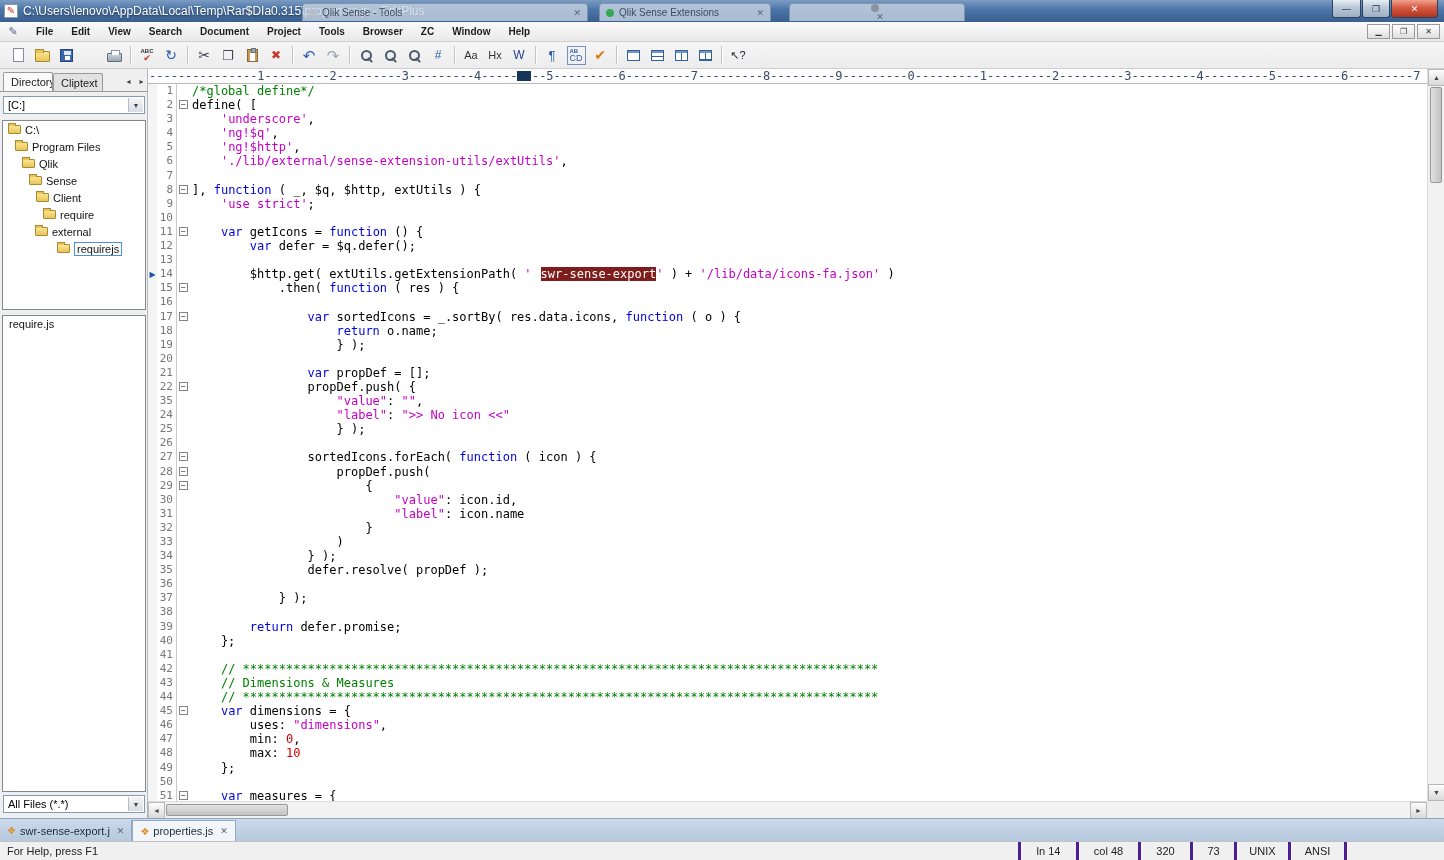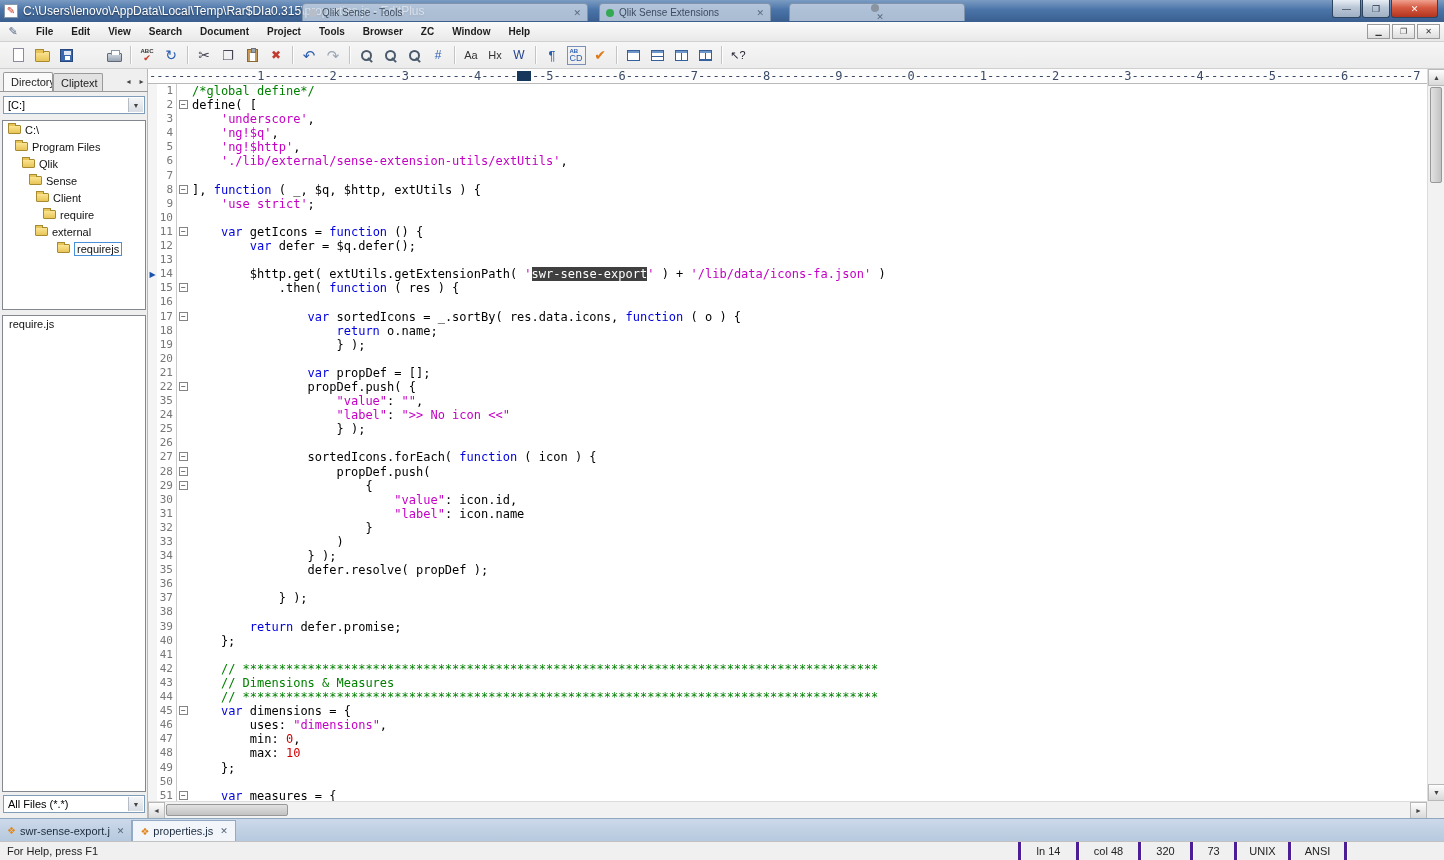--- a/index.html
+++ b/index.html
@@ -120,21 +120,21 @@
     font:11px/14.1px "DejaVu Sans Mono",monospace; color:#777; background:#fff; }
   .ln-fold { width:16px; flex:none; border-left:1px solid #c9c9c9; position:relative; background:#fff; }
   .fold-box { position:absolute; left:2px; top:2px; width:9px; height:9px; border:1px solid #848484;
     background:#fff; font:8px/7px "DejaVu Sans Mono",monospace; text-align:center; color:#333; }
   .code-text { flex:1; font:12px/14.1px "DejaVu Sans Mono",monospace; white-space:pre; overflow:hidden; color:#000; }
   .t-p { color:#000000; }
   .t-k { color:#0000e0; }
   .t-s { color:#c400c4; }
   .t-c { color:#008000; }
   .t-n { color:#d00000; }
-  .t-sel { background:#404040; color:#ffffff; }
+  .t-sel { background:#7f1d1d; color:#ffffff;margin-left:9px; }
 
   
   .vscroll { position:absolute; right:0; top:0; width:17px; bottom:17px; background:#f2f2f2; border-left:1px solid #dcdcdc; }
   .hscroll { position:absolute; left:0; bottom:0; right:17px; height:17px; background:#f2f2f2; border-top:1px solid #dcdcdc; }
   .sc-btn { position:absolute; width:17px; height:17px; background:linear-gradient(#fdfdfd,#d9d9d9);
     border:1px solid #b8b8b8; color:#444; font-size:7px; display:flex; align-items:center; justify-content:center; }
   .vscroll .up { top:0; left:0; } .vscroll .down { bottom:0; left:0; }
   .hscroll .left { left:0; top:0; } .hscroll .right { right:0; top:0; }
   .v-thumb { position:absolute; left:2px; right:2px; top:18px; height:96px;
     background:linear-gradient(90deg,#e2e2e2,#c2c2c2); border:1px solid #989898; border-radius:2px; }

